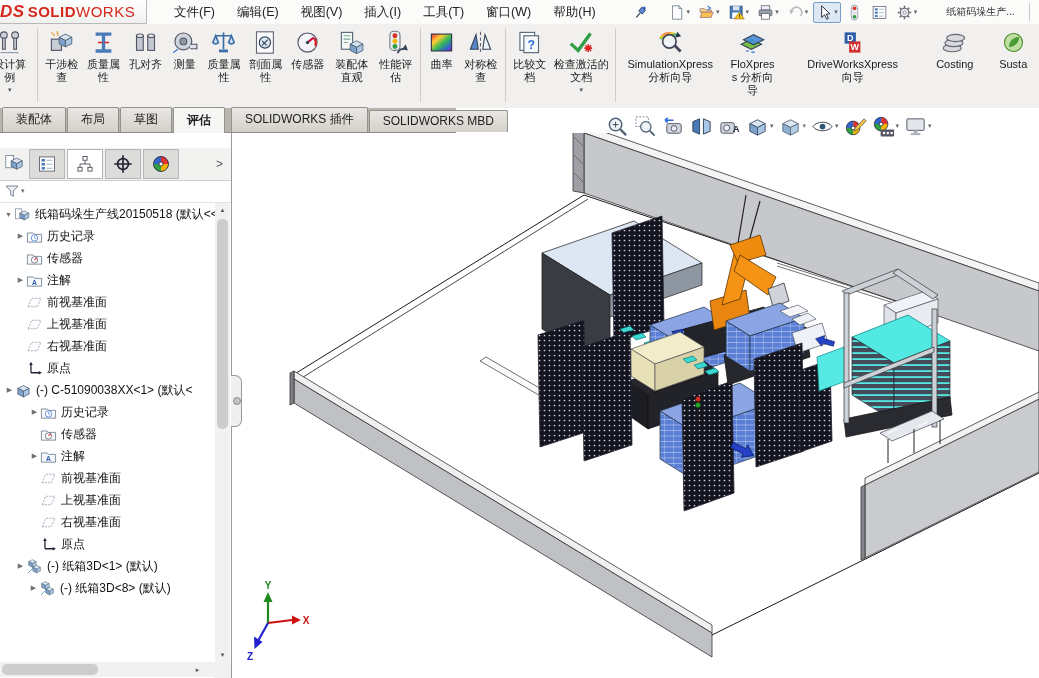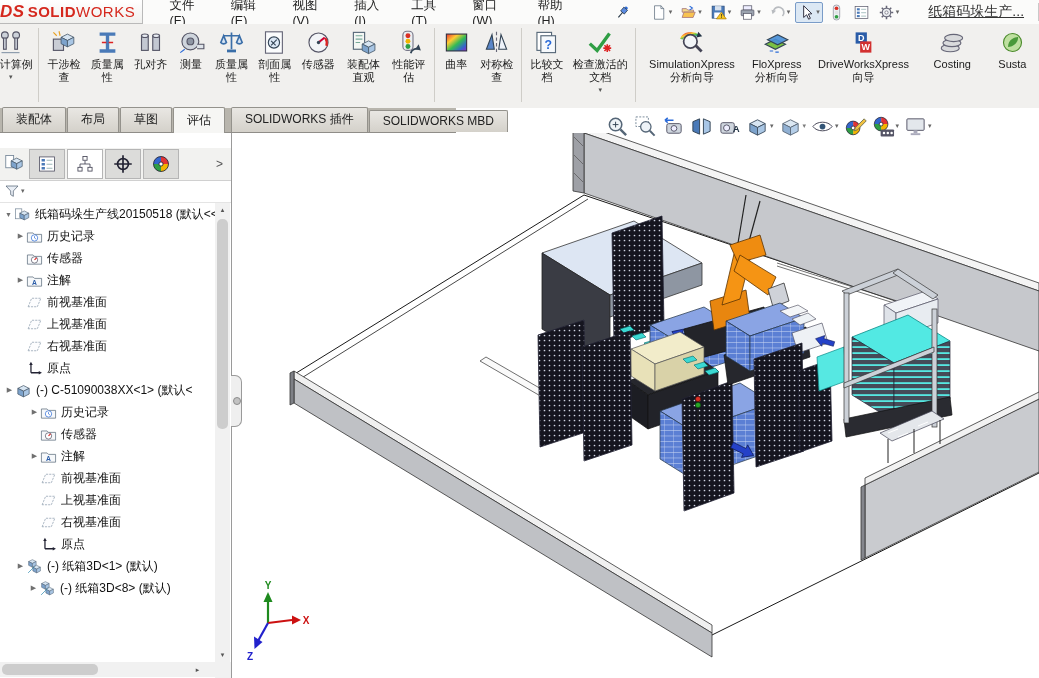--- a/index.html
+++ b/index.html
@@ -14,39 +14,39 @@
         color:#d5281e;letter-spacing:.5px;}
   .logo i{font-style:italic;font-weight:bold;margin-right:3px;font-size:17px;}
   .logo b{font-weight:bold;}
   .menus{display:flex;margin-left:16px;}
   .menu-item{font-size:12.5px;padding:3px 11px;color:#222;cursor:default;}
   .qat{display:flex;align-items:center;margin-left:22px;gap:2px;}
   .qbtn{display:flex;align-items:center;padding:1px 2px;border:1px solid transparent;border-radius:2px;}
   .qbtn.sel{border-color:#7a9cc8;background:#dce8f4;}
   .qbtn svg{width:17px;height:17px;}
   .dd{font-size:7px;color:#666;margin-left:1px;}
-  .doc-title{font-size:14px;color:#333;margin-left:26px;white-space:nowrap;text-decoration:underline;}
+  .doc-title{font-size:10px;color:#333;margin-left:26px;white-space:nowrap;}
   .tb-sep{width:1px;height:18px;background:#c9c9c9;margin-left:14px;}
   
   .ribbon{position:absolute;left:0;top:24px;width:1039px;height:84px;background:#f1f0ee;
           border-bottom:1px solid #c9c7c2;display:flex;align-items:flex-start;overflow:hidden;}
   .rbtn{display:flex;flex-direction:column;align-items:center;padding-top:5px;margin:0 2px;
         min-height:76px;}
   .rbtn svg{width:27px;height:27px;margin-bottom:2px;}
   .rlabel{font-size:11px;line-height:13px;text-align:center;word-break:break-all;color:#1a1a1a;}
   .rdd{font-size:7px;color:#555;margin-top:2px;}
   .rdiv{width:1px;height:74px;background:#cfcdc8;margin:4px 3px 0 3px;}
   
   .tabbar{position:absolute;left:0;top:108px;width:1039px;height:25px;background:#ffffff;}
   .tabstrip{position:absolute;left:0;top:0;width:456px;height:25px;background:#b8b5ad;
             border-bottom:1px solid #8f8d88;display:flex;align-items:flex-end;padding-left:2px;box-sizing:border-box;}
   .tab{font-size:12px;padding:3px 13px 4px 13px;background:linear-gradient(#e9e7e3,#d4d1ca);
        border:1px solid #94928c;border-bottom:none;border-radius:2px 2px 0 0;margin-right:1px;
        color:#222;white-space:nowrap;}
-  .tab.active{background:#f6f6f4;padding-top:4px;position:relative;top:1px;}
+  .tab.active{background:#f6f6f4;padding-top:4px;position:relative;top:1px;font-weight:bold;}
   .tab.addin{margin-left:5px;}
   
   .panel{position:absolute;left:0;top:133px;width:232px;height:545px;background:#fff;
          border-right:1px solid #9a9a9a;box-sizing:border-box;}
   .panel-tabs{position:absolute;left:0;top:15px;width:100%;height:32px;background:#f2f2f0;
               border-bottom:1px solid #d0d0d0;display:flex;align-items:center;}
   .ptab{width:34px;height:28px;display:flex;align-items:center;justify-content:center;
         border:1px solid #b5b5b5;background:#dcdcda;margin-left:2px;}
   .ptab.active{background:#ffffff;}
   .ptab svg{width:20px;height:20px;}
@@ -562,21 +562,21 @@
           <use href="#s-simx"></use>
         </svg>
         <span class="rlabel">SimulationXpress 分析向导</span>
       </div>
     <div class="rbtn" style="width:52px;margin:0 6px">
         <svg>
           <use href="#s-flox"></use>
         </svg>
         <span class="rlabel">FloXpress 分析向导</span>
       </div>
-    <div class="rbtn" style="width:104px;margin:0 4px">
+    <div class="rbtn" style="width:104px;margin:0 20px">
         <svg>
           <use href="#s-dwx"></use>
         </svg>
         <span class="rlabel">DriveWorksXpress 向导</span>
       </div>
     <div class="rbtn" style="width:52px;margin:0 8px">
         <svg>
           <use href="#s-coins"></use>
         </svg>
         <span class="rlabel">Costing</span>

